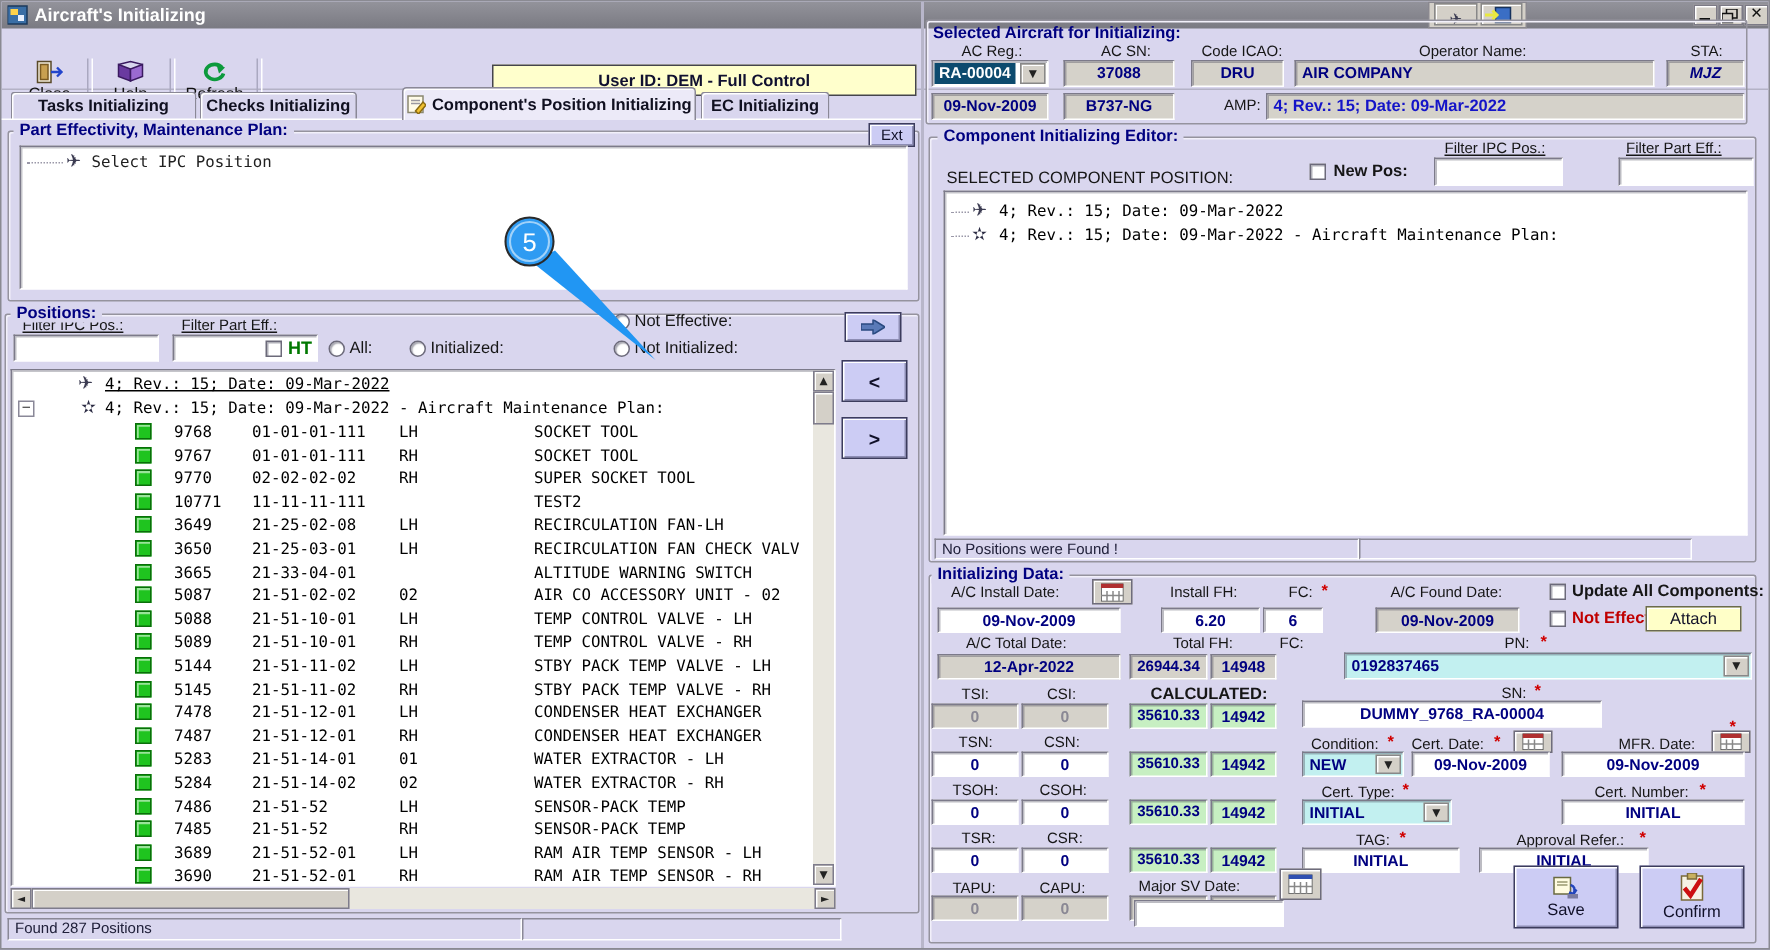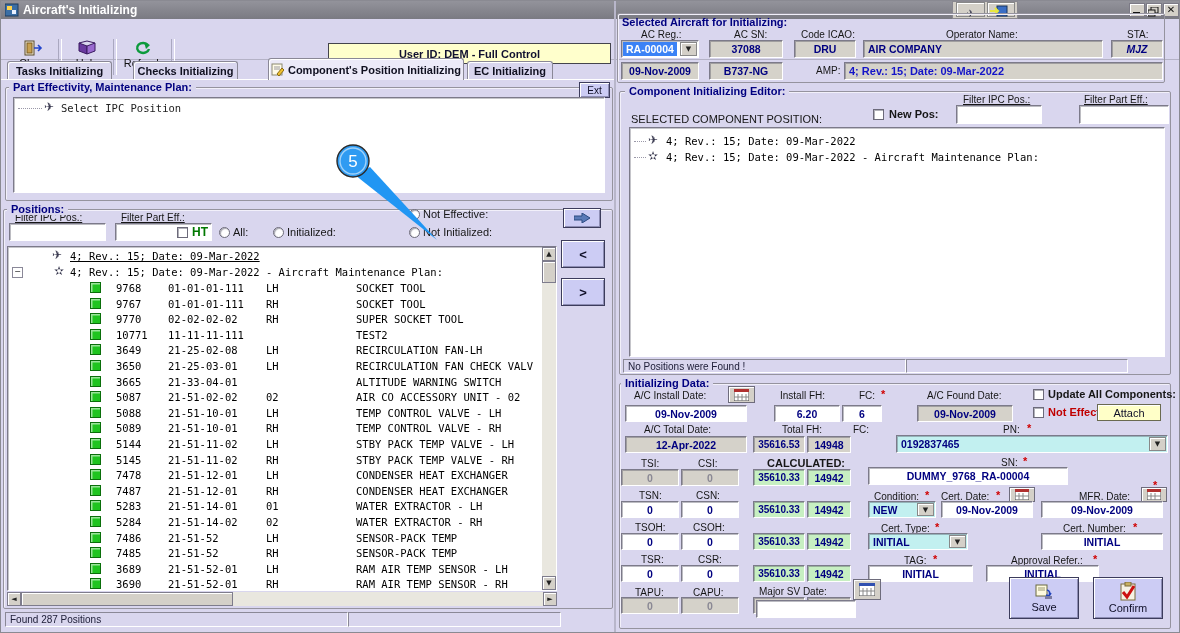--- a/index.html
+++ b/index.html
@@ -126,21 +126,21 @@
       <span>Refresh</span>
     </div>
     <div class="sep" style="left:57px;top:20px;height:36px;"></div>
     <div class="sep" style="left:112px;top:20px;height:36px;"></div>
     <div class="sep" style="left:170px;top:20px;height:36px;"></div>
     <div class="abs" style="left:327px;top:24px;width:283px;height:21px;background:#ffffcc;border:1px solid #44444c;box-sizing:border-box;display:flex;align-items:center;justify-content:center;">
       <span style="font:bold 11px 'Liberation Sans',sans-serif;color:#101030;">User ID: DEM - Full Control</span>
     </div>
   </div>
 
-  <div class="tab" style="left:6px;width:105px;">
+  <div class="tab" style="left:6px;width:124px;">
     <span>Tasks Initializing</span>
     </div>
   <div class="tab" style="left:132px;width:105px;">
     <span>Checks Initializing</span>
     </div>
   <div class="tab active" style="left:267px;width:196px;">
     <svg width="13" height="13">
       <rect x="1" y="1" width="10" height="11" fill="#fffbe8" stroke="#8a8870"></rect>
       <line x1="3" y1="4" x2="9" y2="4" stroke="#9a98a0"></line>
       <line x1="3" y1="6" x2="9" y2="6" stroke="#9a98a0"></line>
@@ -369,21 +369,21 @@
   <div class="abs" style="left:613px;top:0;width:2px;height:633px;background:#b8b6ca;"></div>
   <div class="gbox" style="left:616px;top:12px;width:548px;height:70px;"></div>
   <div class="lbl navy" style="left:621px;top:15px;">Selected Aircraft for Initializing:</div>
   <div class="lbl sm" style="left:640px;top:28px;">AC Reg.:</div>
   <div class="lbl sm" style="left:733px;top:28px;">AC SN:</div>
   <div class="lbl sm" style="left:800px;top:28px;">Code ICAO:</div>
   <div class="lbl sm" style="left:945px;top:28px;">Operator Name:</div>
   <div class="lbl sm" style="left:1126px;top:28px;">STA:</div>
 
   <div class="fld" style="left:620px;top:39px;width:78px;height:18px;justify-content:flex-start;">
-    <span style="background:#3b82f6;color:#fff;padding:1px 3px;margin-left:1px;">RA-00004</span>
+    <span style="background:#0c4a6e;color:#fff;padding:1px 3px;margin-left:1px;">RA-00004</span>
     <span class="ddbtn">▼</span>
   </div>
   <div class="fld gray" style="left:708px;top:39px;width:74px;height:18px;">
     <span>37088</span>
     </div>
   <div class="fld gray" style="left:793px;top:39px;width:62px;height:18px;">
     <span>DRU</span>
     </div>
   <div class="fld gray left" style="left:862px;top:39px;width:240px;height:18px;">
     <span>AIR COMPANY</span>
@@ -470,21 +470,21 @@
 
   <div class="lbl sm" style="left:643px;top:423px;">A/C Total Date:</div>
   <div class="lbl sm" style="left:781px;top:423px;">Total FH:</div>
   <div class="lbl sm" style="left:852px;top:423px;">FC:</div>
   <div class="lbl sm" style="left:1002px;top:423px;">PN:</div>
   <span class="ast abs" style="left:1026px;top:421px;">*</span>
   <div class="fld gray" style="left:624px;top:435px;width:122px;height:17px;">
     <span>12-Apr-2022</span>
     </div>
   <div class="fld gray" style="left:752px;top:435px;width:52px;height:17px;font-size:10px;">
-    <span>35616.53</span>
+    <span>26944.34</span>
     </div>
   <div class="fld gray" style="left:806px;top:435px;width:44px;height:17px;">
     <span>14948</span>
     </div>
   <div class="fld cyan" style="left:895px;top:434px;width:272px;height:18px;">
     <span>0192837465</span>
     <span class="ddbtn">▼</span>
     </div>
 
   <div class="lbl sm" style="left:640px;top:457px;">TSI:</div>

